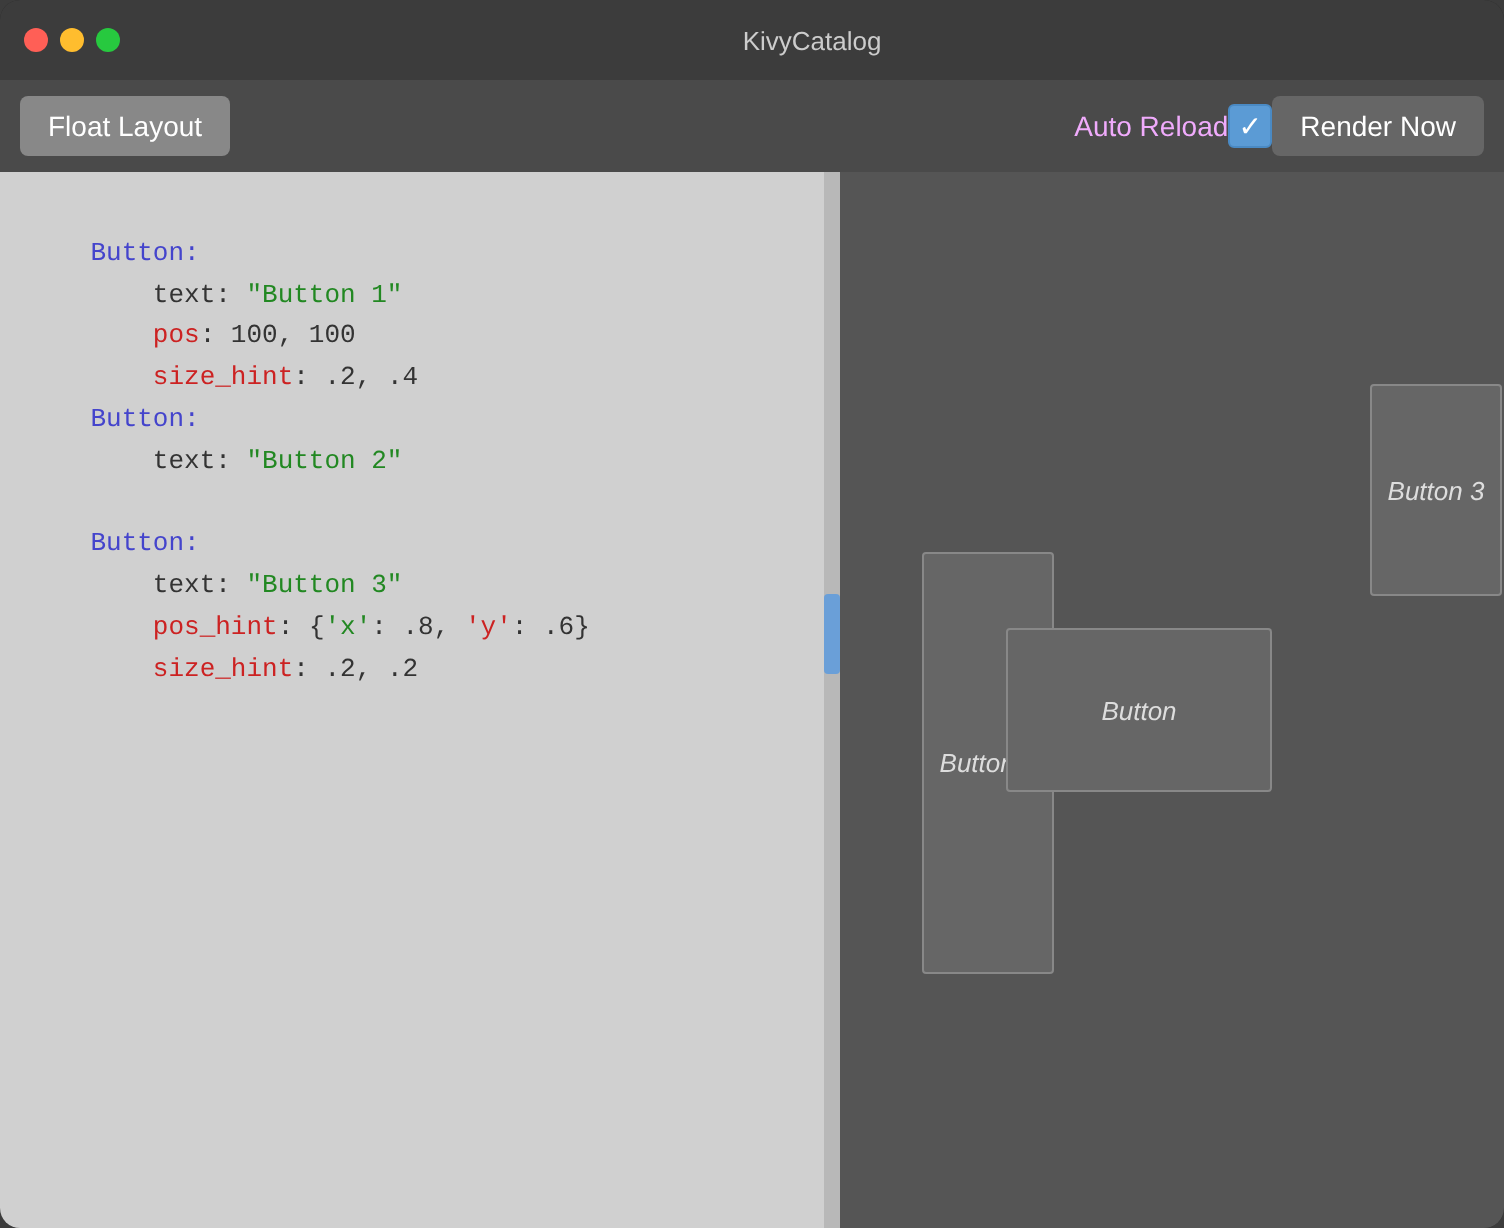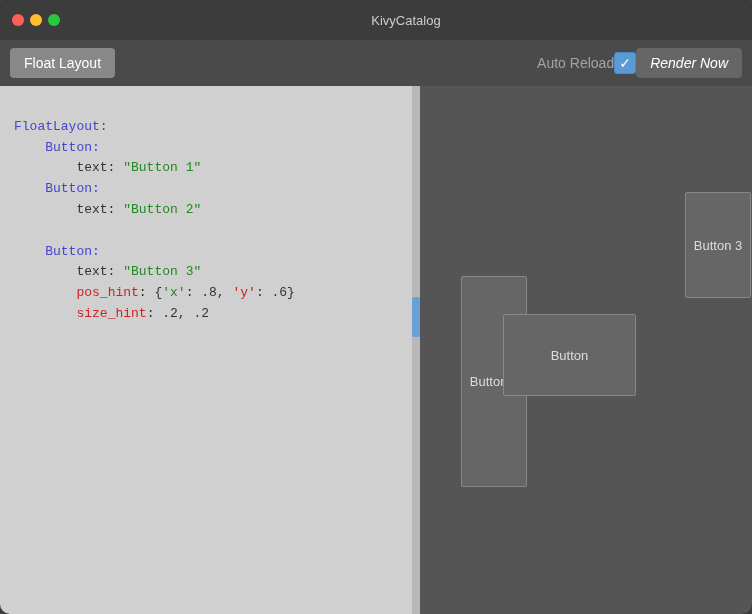--- a/index.html
+++ b/index.html
@@ -75,21 +75,21 @@
       cursor: pointer;
     }
 
     .toolbar-btn.active {
       background: #888;
     }
 
     .spacer { flex: 1; }
 
     .auto-reload-label {
-      color: #a3a3a3;
+      color: #f0abfc;
       font-size: 14px;
     }
 
     .checkbox-wrapper {
       display: flex;
       align-items: center;
       justify-content: center;
       width: 22px;
       height: 22px;
       background: #5b9bd5;
@@ -105,21 +105,20 @@
 
     .render-btn {
       height: 30px;
       padding: 0 14px;
       background: #666;
       color: #fff;
       border: none;
       border-radius: 4px;
       font-size: 14px;
       cursor: pointer;
-      font-style: italic;
     }
 
     .main-content {
       display: flex;
       flex: 1;
       overflow: hidden;
     }
 
     .code-panel {
       width: 420px;
@@ -167,20 +166,21 @@
     .preview-button {
       position: absolute;
       background: #666;
       border: 1px solid #888;
       color: #ddd;
       font-size: 13px;
       display: flex;
       align-items: center;
       justify-content: center;
       border-radius: 2px;
+      font-style: italic;
     }
 
     
     
   </style>
 </head>
 <body>
 
 <div class="window">
 
@@ -200,23 +200,24 @@
     <div class="checkbox-wrapper">
       <span class="checkmark">✓</span>
     </div>
     <button class="render-btn">Render Now</button>
   </div>
 
   <div class="main-content">
 
     <div class="code-panel">
       <div>&nbsp;</div>
-      <div><span class="c-blue">FloatLayout:</span></div>
       <div><span class="c-dark">&nbsp;&nbsp;&nbsp;&nbsp;<span class="c-blue">Button:</span></span></div>
       <div><span class="c-dark">&nbsp;&nbsp;&nbsp;&nbsp;&nbsp;&nbsp;&nbsp;&nbsp;text: <span class="c-green">"Button 1"</span></span></div>
+      <div><span class="c-dark">&nbsp;&nbsp;&nbsp;&nbsp;&nbsp;&nbsp;&nbsp;&nbsp;<span class="c-red">pos</span>: 100, 100</span></div>
+      <div><span class="c-dark">&nbsp;&nbsp;&nbsp;&nbsp;&nbsp;&nbsp;&nbsp;&nbsp;<span class="c-red">size_hint</span>: .2, .4</span></div>
       <div><span class="c-dark">&nbsp;&nbsp;&nbsp;&nbsp;<span class="c-blue">Button:</span></span></div>
       <div><span class="c-dark">&nbsp;&nbsp;&nbsp;&nbsp;&nbsp;&nbsp;&nbsp;&nbsp;text: <span class="c-green">"Button 2"</span></span></div>
       <div>&nbsp;</div>
       <div><span class="c-dark">&nbsp;&nbsp;&nbsp;&nbsp;<span class="c-blue">Button:</span></span></div>
       <div><span class="c-dark">&nbsp;&nbsp;&nbsp;&nbsp;&nbsp;&nbsp;&nbsp;&nbsp;text: <span class="c-green">"Button 3"</span></span></div>
       <div><span class="c-dark">&nbsp;&nbsp;&nbsp;&nbsp;&nbsp;&nbsp;&nbsp;&nbsp;<span class="c-red">pos_hint</span>: {<span class="c-green">'x'</span>: .8, <span class="c-red">'y'</span>: .6}</span></div>
       <div><span class="c-dark">&nbsp;&nbsp;&nbsp;&nbsp;&nbsp;&nbsp;&nbsp;&nbsp;<span class="c-red">size_hint</span>: .2, .2</span></div>
 
       <div class="scrollbar">
         <div class="scrollbar-thumb"></div>

